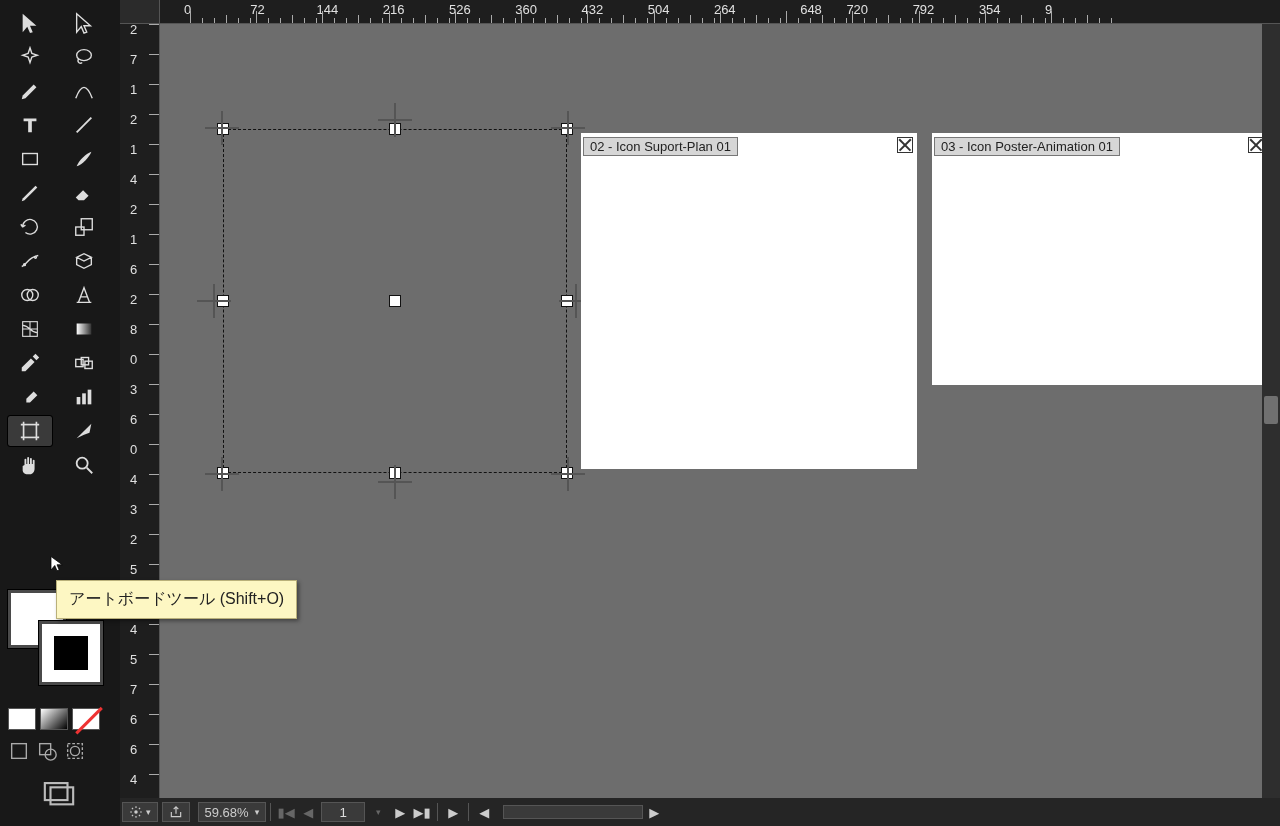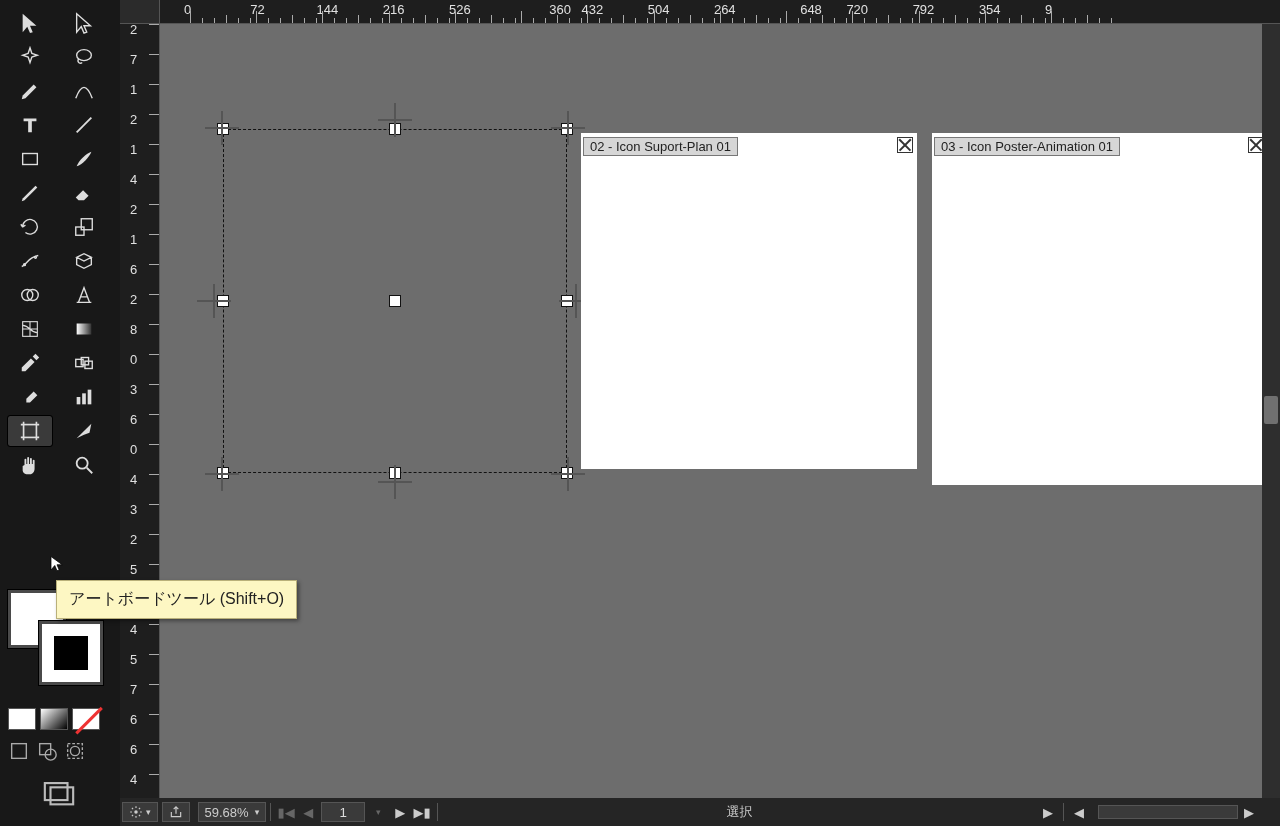--- a/index.html
+++ b/index.html
@@ -296,21 +296,21 @@
       <div class="tline" style="left: 264.72px; height: 8px;"></div>
       <div class="tline" style="left: 276.72px; height: 5px;"></div>
       <div class="tline" style="left: 288.72px; height: 5px;"></div>
       <div class="tick-major" style="left: 288.96px;">526</div>
       <div class="tline" style="left: 294.96px; height: 12px;"></div>
       <div class="tline" style="left: 306.96px; height: 5px;"></div>
       <div class="tline" style="left: 318.96px; height: 5px;"></div>
       <div class="tline" style="left: 330.96px; height: 8px;"></div>
       <div class="tline" style="left: 342.96px; height: 5px;"></div>
       <div class="tline" style="left: 354.96px; height: 5px;"></div>
-      <div class="tick-major" style="left: 355.2px; margin-left: 34px;">360</div>
+      <div class="tick-major" style="left: 355.2px;">360</div>
       <div class="tline" style="left: 361.2px; height: 12px;"></div>
       <div class="tline" style="left: 373.2px; height: 5px;"></div>
       <div class="tline" style="left: 385.2px; height: 5px;"></div>
       <div class="tline" style="left: 397.2px; height: 8px;"></div>
       <div class="tline" style="left: 409.2px; height: 5px;"></div>
       <div class="tline" style="left: 421.2px; height: 5px;"></div>
       <div class="tick-major" style="left: 421.44px;">432</div>
       <div class="tline" style="left: 427.44px; height: 12px;"></div>
       <div class="tline" style="left: 439.44px; height: 5px;"></div>
       <div class="tline" style="left: 451.44px; height: 5px;"></div>
@@ -438,21 +438,21 @@
       <div class="crossmark" style="left: 45px; top: 433px;"></div>
       <div class="crossmark" style="left: 391px; top: 433px;"></div>
       <div class="crossmark" style="left: 218px; top: 79px;"></div>
       <div class="crossmark" style="left: 218px; top: 441px;"></div>
       <div class="crossmark" style="left: 37px; top: 260px;"></div>
       <div class="crossmark" style="left: 399px; top: 260px;"></div>
       <div class="artboard" style="left: 421px; top: 109px; width: 336px; height: 336px;">
         <div class="ab-label">02 - Icon Suport-Plan 01</div>
         <div class="ab-close"></div>
       </div>
-      <div class="artboard" style="left: 772px; top: 109px; width: 336px; height: 352px;">
+      <div class="artboard" style="left: 772px; top: 109px; width: 336px; height: 252px;">
         <div class="ab-label">03 - Icon Poster-Animation 01</div>
         <div class="ab-close"></div>
       </div>
     </div>
 
   <div class="vscroll">
     <div class="vthumb" style="top:372px;height:28px;"></div>
   </div>
 </div>
 
@@ -480,20 +480,19 @@
       <span class="caret">▾</span>
     </div>
   <div class="sep"></div>
   <div class="navbtn dis">▮◀</div>
   <div class="navbtn dis">◀</div>
   <input class="page-input" value="1" style="">
   <div class="navbtn dis" style="font-size:9px;">▾</div>
   <div class="navbtn">▶</div>
   <div class="navbtn">▶▮</div>
   <div class="sep"></div>
-  <div class="label-center">選択</div>
   <div class="navbtn">▶</div>
   <div class="sep"></div>
   <div class="navbtn">◀</div>
   <div class="hscroll"></div>
   <div class="navbtn">▶</div>
   <div style="width:20px;"></div>
 </div>
 
 </body></html>

